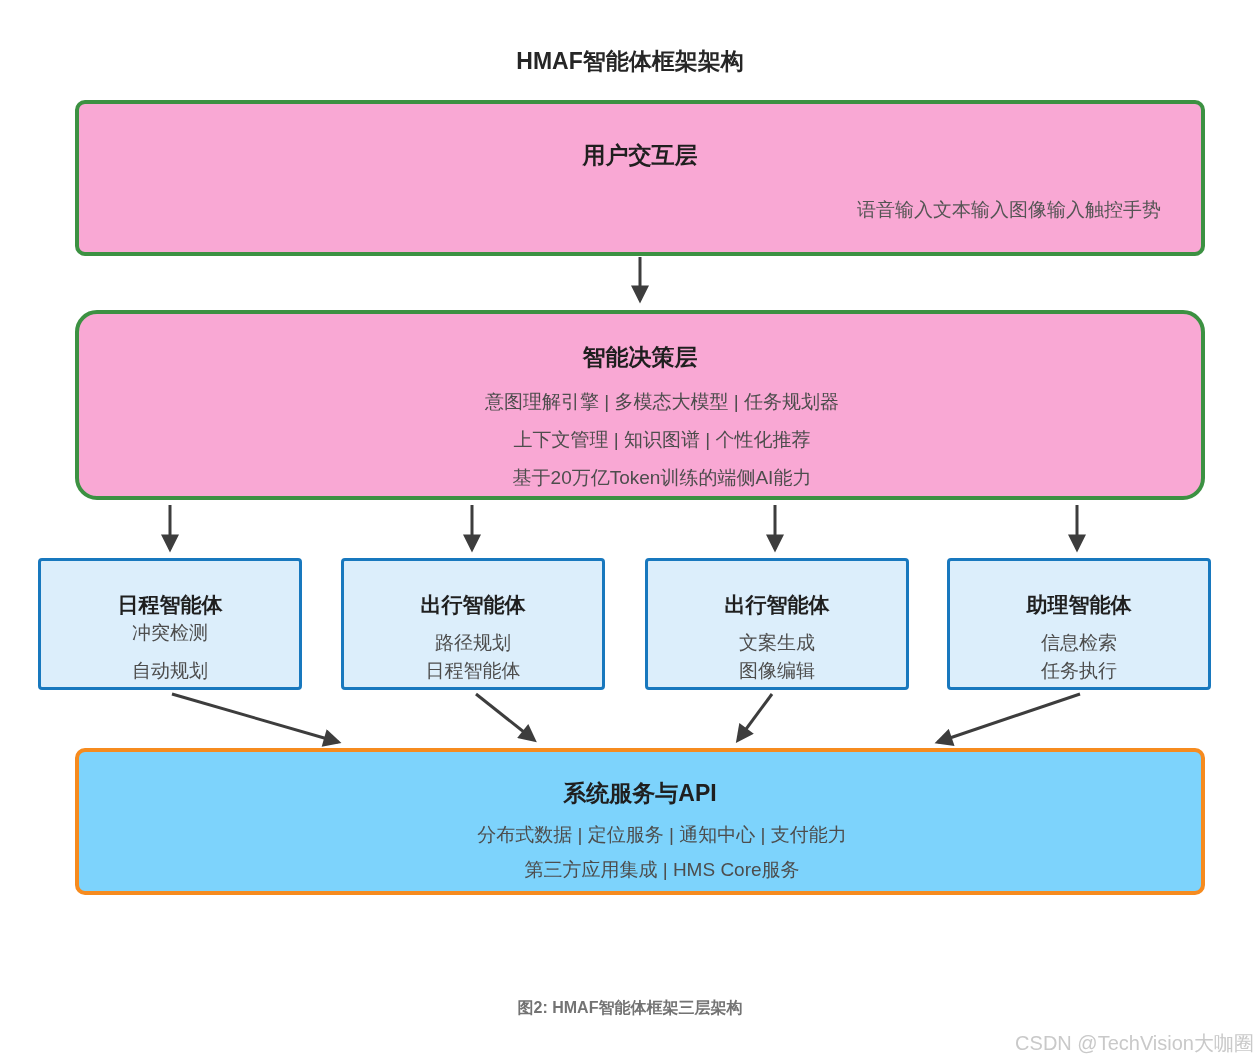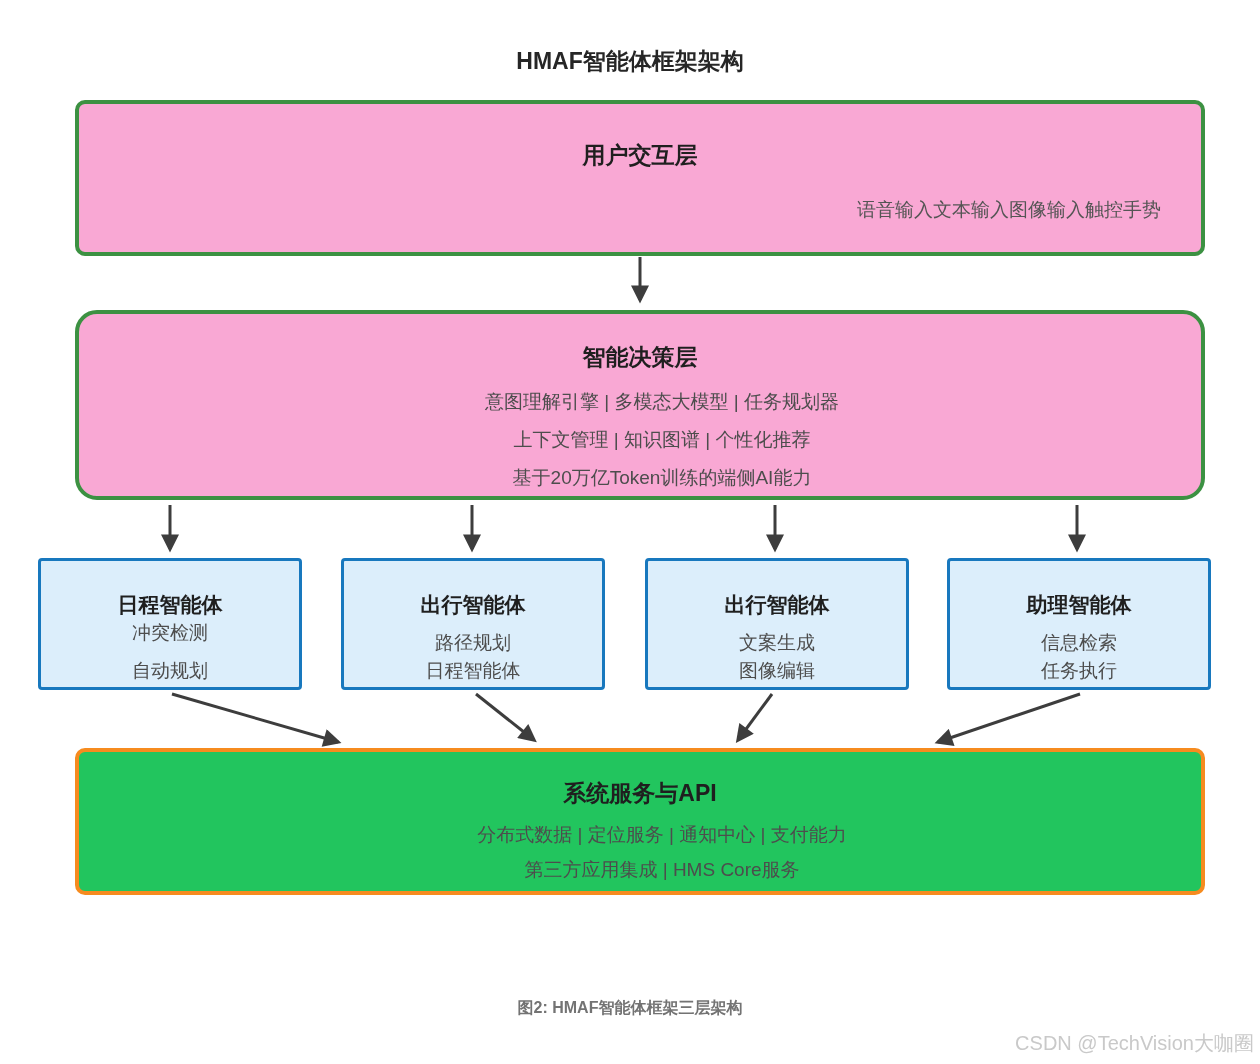--- a/index.html
+++ b/index.html
@@ -25,21 +25,21 @@
     left: 75px;
     width: 1130px;
     box-sizing: border-box;
     border-radius: 10px;
   }
   .layer-green {
     background: #f9a8d4;
     border: 4px solid #3c9142;
   }
   .layer-yellow {
-    background: #22c55e;
+    background: #7dd3fc;
     border: 4px solid #f68b1f;
   }
   .box-interaction { top: 100px; height: 156px; }
   .box-decision   { top: 310px; height: 190px; border-radius: 22px; }
   .box-services   { top: 748px; height: 147px; }
 
   .layer-title {
     text-align: center;
     font-size: 23px;
     font-weight: bold;

